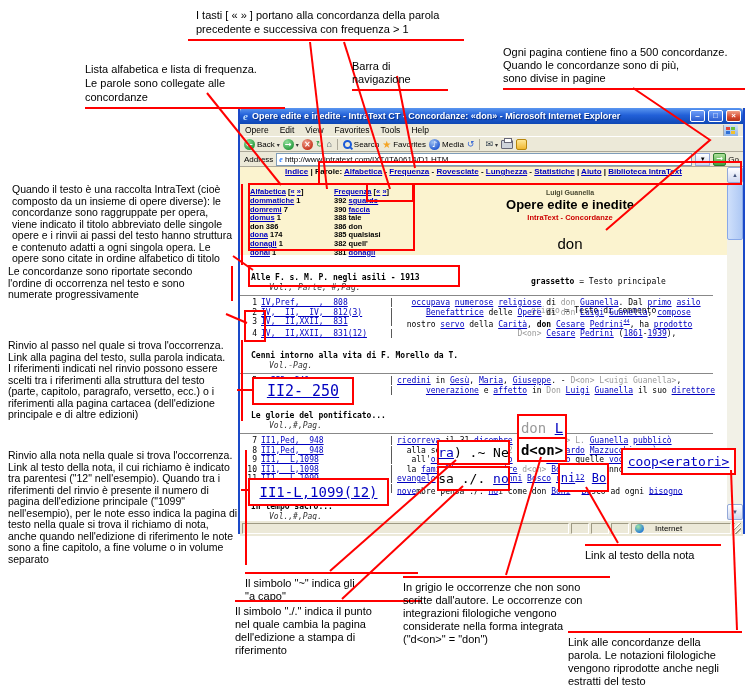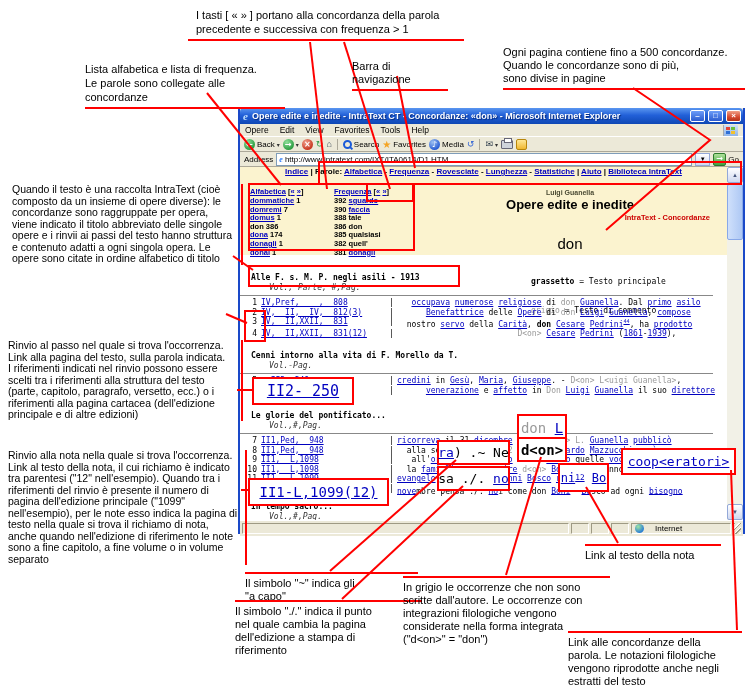--- a/index.html
+++ b/index.html
@@ -104,21 +104,21 @@
   #wordlists{position:absolute;left:10px;top:20px;display:flex;gap:8px;font:bold 7.5px "Liberation Sans",sans-serif;}
   .wlcol{width:76px;}
   .wlcol.freq{width:80px;}
   .wl-head{line-height:10px;white-space:pre;}
   .wl-item{line-height:8.6px;white-space:pre;}
   .wl-link{color:#0000C0;text-decoration:underline;cursor:pointer;}
   .wl-bold{color:#000;}
   #pheader{position:absolute;left:190px;top:22px;width:280px;text-align:center;}
   #ph-author{font:bold 7px "Liberation Sans",sans-serif;color:#4a4a33;}
   #ph-title{font:bold 13px "Liberation Sans",sans-serif;color:#000;margin-top:1px;}
-  #ph-sub{font:bold 7.5px "Liberation Sans",sans-serif;color:#CC0000;margin-top:1px;text-align:right;}
+  #ph-sub{font:bold 7.5px "Liberation Sans",sans-serif;color:#CC0000;margin-top:1px;}
   #ph-word{font:15px "Liberation Sans",sans-serif;color:#000;margin-top:13px;}
   #legend{position:absolute;left:291px;top:91px;font:8px "DejaVu Sans Mono",monospace;line-height:9.5px;white-space:pre;}
   .lg-bold{font-weight:bold;}
   .lg-grey{color:#9a9a9a;}
   #sections{position:absolute;left:0;top:0;width:473px;height:100%;}
   .csec{position:absolute;left:0;width:473px;}
   .ctitle{font:bold 8px "DejaVu Sans Mono",monospace;line-height:10px;padding-left:11px;white-space:pre;}
   .csub{font:italic 8px "DejaVu Sans Mono",monospace;line-height:10px;padding-left:29px;color:#333;white-space:pre;}
   .chr{border-top:1px solid #888;margin:2px 0 2px 0;}
   .crow{display:flex;font:8px "DejaVu Sans Mono",monospace;line-height:9.5px;white-space:pre;}
@@ -172,20 +172,21 @@
 
   <div class="note u" id="n-keys">I tasti [ «  » ] portano alla concordanza della parola
 precedente e successiva con frequenza  &gt; 1</div>
   <div class="note u" id="n-lists">Lista alfabetica e lista di frequenza.
 Le parole sono collegate alle concordanze</div>
   <div class="note u" id="n-navbar">Barra di navigazione</div>
   <div class="note u" id="n-pages">Ogni pagina contiene fino a 500 concordanze.
 Quando le concordanze sono di più,
 sono divise in pagine</div>
   <div class="note r" id="n-collection">Quando il testo è una raccolta IntraText (cioè composto da un insieme di opere diverse): le concordanze sono raggruppate per opera, viene indicato il titolo abbreviato delle singole opere e i rinvii ai passi del testo hanno struttura e contenuto adatti a ogni singola opera. Le opere sono citate in ordine alfabetico di titolo</div>
+  <div class="note r" id="n-order">Le concordanze sono riportate secondo l'ordine di occorrenza nel testo e sono numerate progressivamente</div>
   <div class="note r" id="n-passage">Rinvio al passo nel quale si trova l'occorrenza. Link alla pagina del testo, sulla parola indicata.
 I riferimenti indicati nel rinvio possono essere scelti tra i riferimenti alla struttura del testo (parte, capitolo, paragrafo, versetto, ecc.) o i riferimenti alla pagina cartacea (dell'edizione principale e di altre edizioni)</div>
   <div class="note r" id="n-note">Rinvio alla nota nella quale si trova l'occorrenza. Link al testo della nota, il cui richiamo è indicato tra parentesi ("12" nell'esempio). Quando tra i riferimenti del rinvio è presente il numero di pagina dell'edizione principale ("1099" nell'esempio), per le note esso indica la pagina di testo nella quale si trova il richiamo di nota, anche quando nell'edizione di riferimento le note sono a fine capitolo, a fine volume o in volume separato</div>
   <div class="note o" id="n-tilde">Il simbolo "~" indica gli
 "a capo"</div>
   <div class="note o" id="n-pagebreak">Il simbolo "./." indica il punto
 nel quale cambia la pagina
 dell'edizione a stampa di
 riferimento</div>
   <div class="note o" id="n-grey">In grigio le occorrenze che non sono

